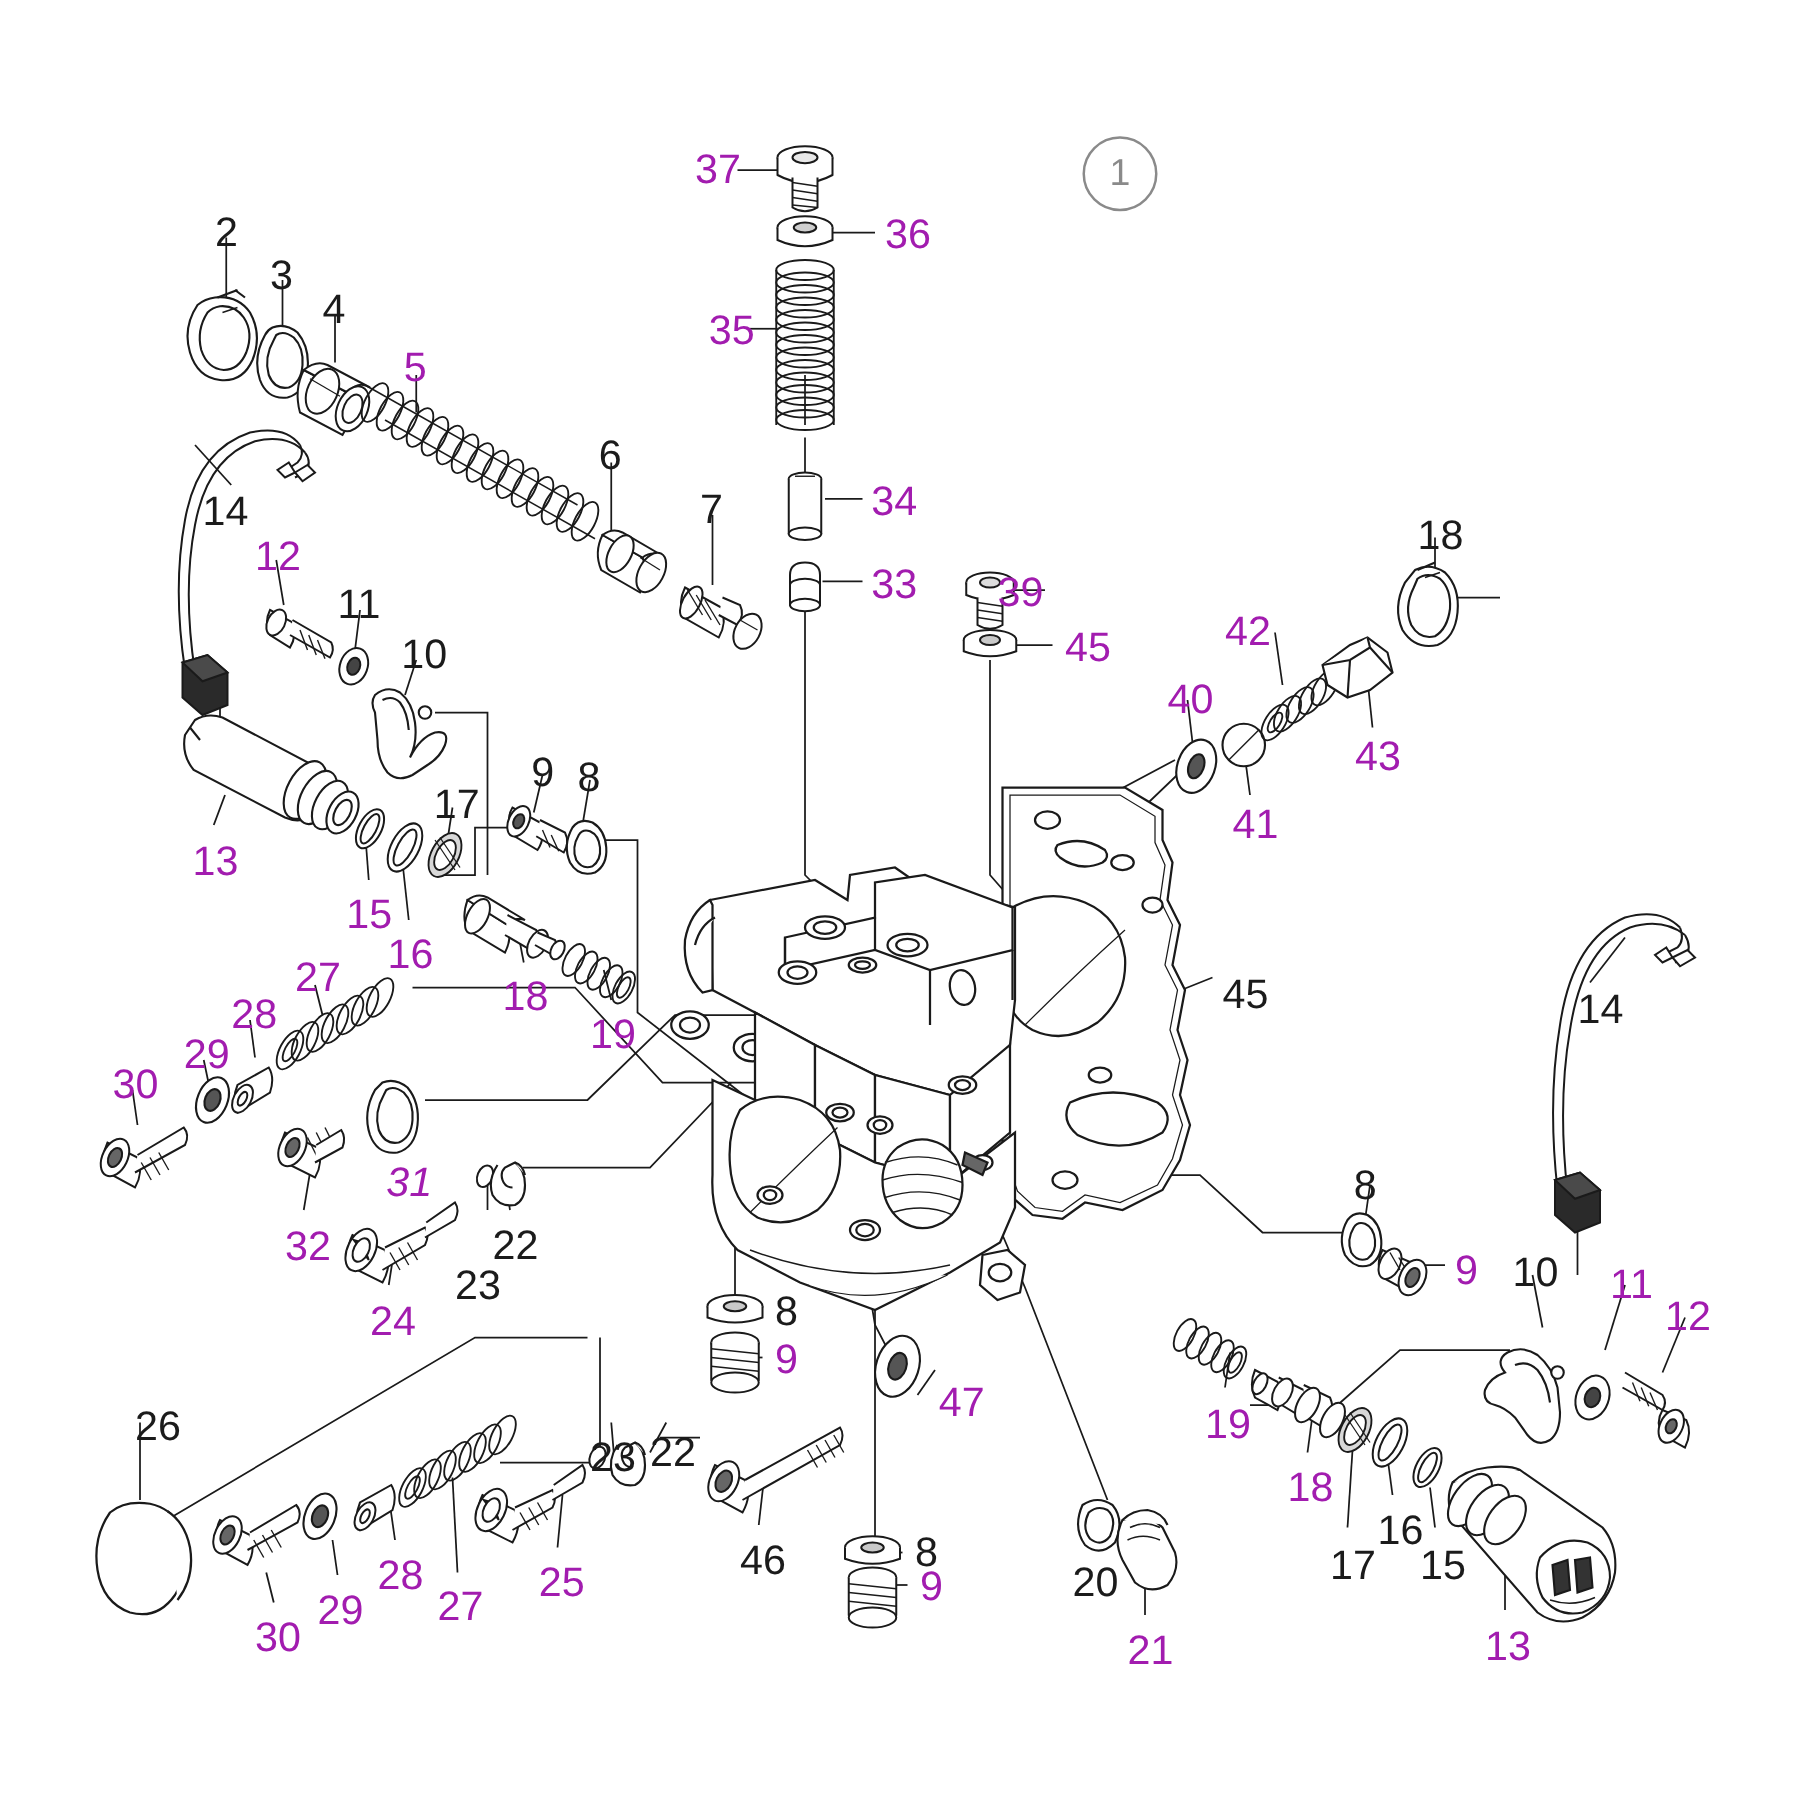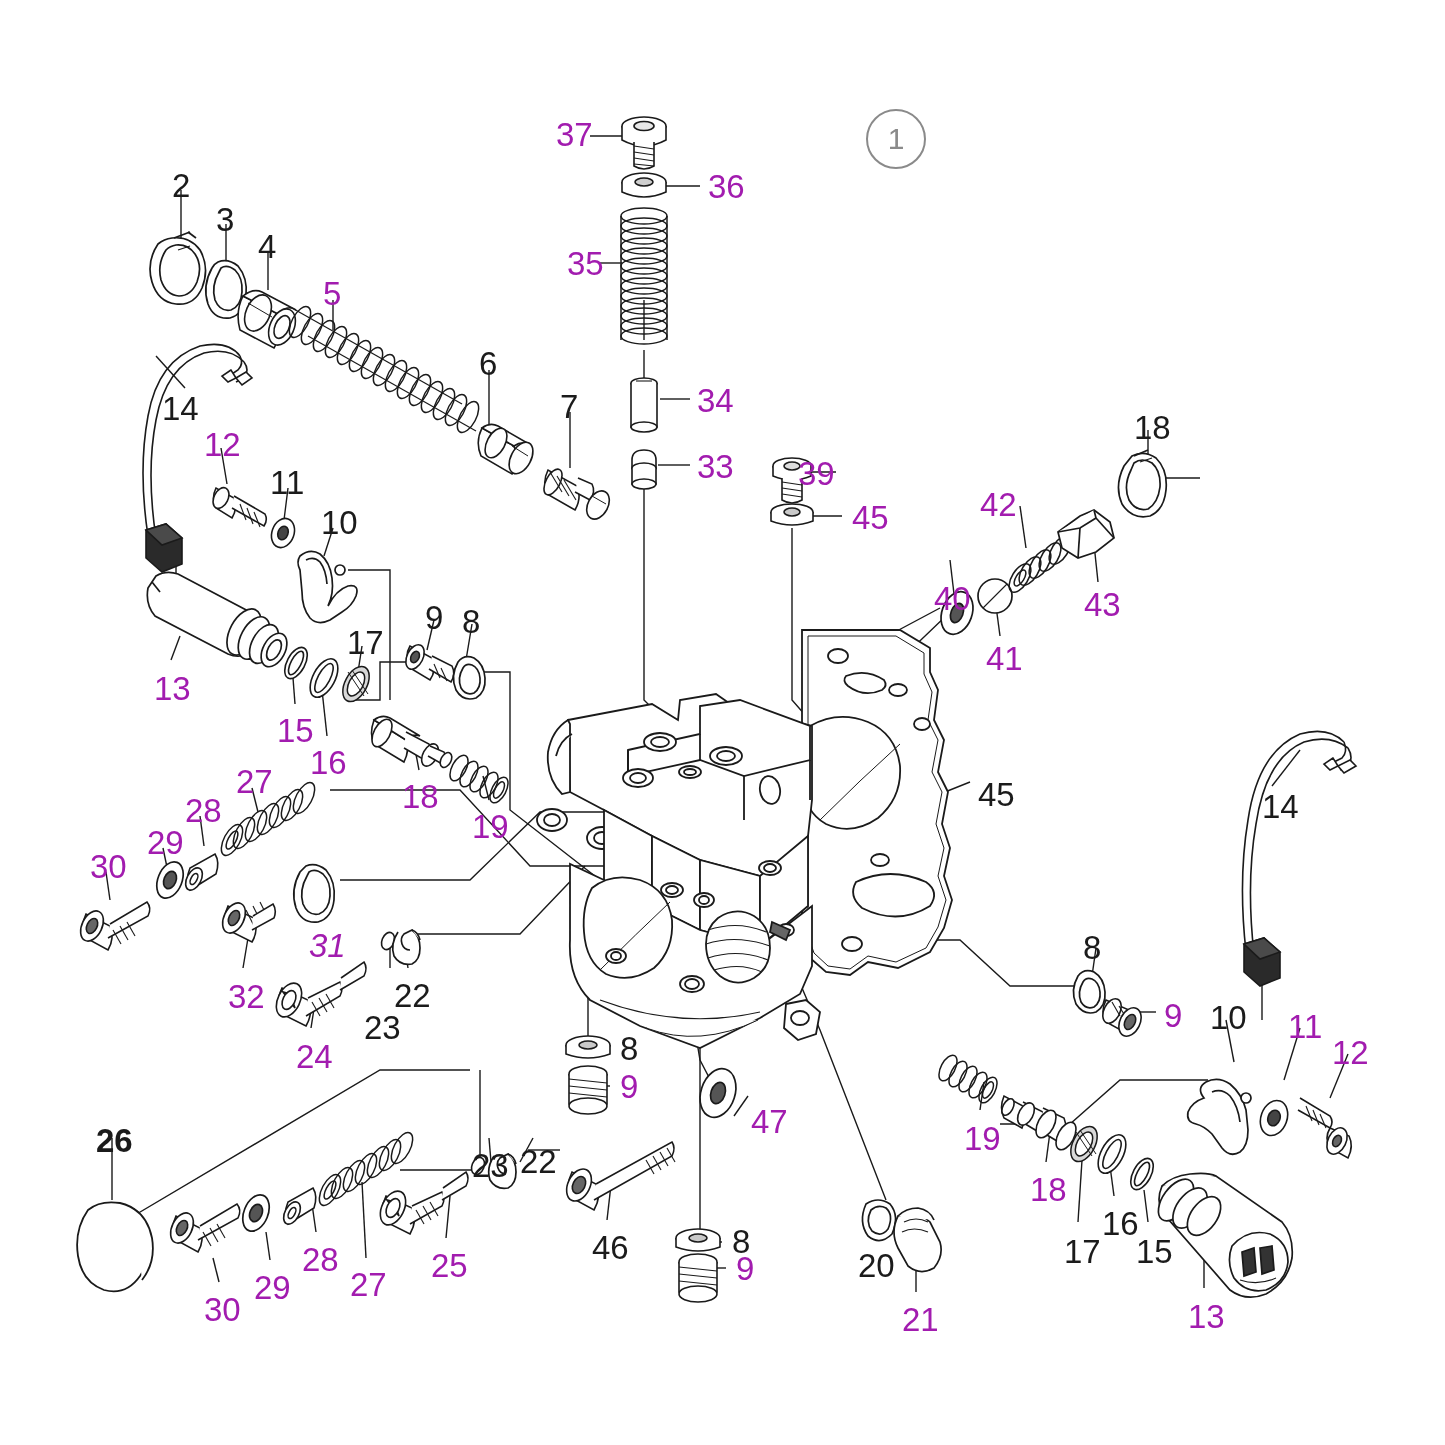--- a/index.html
+++ b/index.html
@@ -816,39 +816,39 @@
 <span class="lbl gray" style="left:402px;top:780px;">18</span>
 <span class="lbl gray" style="left:472px;top:810px;">19</span>
 <span class="lbl blk" style="left:858px;top:1249px;">20</span>
 <span class="lbl gray" style="left:902px;top:1303px;">21</span>
 <span class="lbl blk" style="left:394px;top:979px;">22</span>
 <span class="lbl blk" style="left:364px;top:1011px;">23</span>
 <span class="lbl blk" style="left:520px;top:1145px;">22</span>
 <span class="lbl blk" style="left:472px;top:1149px;">23</span>
 <span class="lbl gray" style="left:296px;top:1040px;">24</span>
 <span class="lbl gray" style="left:431px;top:1249px;">25</span>
-<span class="lbl blk" style="left:96px;top:1124px;font-weight:bold;">26</span>
+<span class="lbl blk" style="left:108px;top:1124px;">26</span>
 <span class="lbl gray" style="left:236px;top:765px;">27</span>
 <span class="lbl gray" style="left:185px;top:794px;">28</span>
 <span class="lbl gray" style="left:147px;top:826px;">29</span>
 <span class="lbl gray" style="left:90px;top:850px;">30</span>
 <span class="lbl gray" style="left:350px;top:1268px;">27</span>
 <span class="lbl gray" style="left:302px;top:1243px;">28</span>
 <span class="lbl gray" style="left:254px;top:1271px;">29</span>
 <span class="lbl gray" style="left:204px;top:1293px;">30</span>
 <span class="lbl gray" style="left:309px;top:929px;font-style:italic;">31</span>
 <span class="lbl gray" style="left:228px;top:980px;">32</span>
 <span class="lbl gray" style="left:697px;top:450px;">33</span>
 <span class="lbl gray" style="left:697px;top:384px;text-align:right;">34</span>
 <span class="lbl gray" style="left:567px;top:247px;">35</span>
 <span class="lbl gray" style="left:708px;top:170px;">36</span>
 <span class="lbl gray" style="left:556px;top:118px;">37</span>
 <span class="lbl gray" style="left:852px;top:501px;">45</span>
 <span class="lbl gray" style="left:798px;top:457px;">39</span>
-<span class="lbl gray" style="left:934px;top:542px;margin-top:40px;">40</span>
+<span class="lbl gray" style="left:934px;top:542px;">40</span>
 <span class="lbl gray" style="left:986px;top:642px;">41</span>
 <span class="lbl gray" style="left:980px;top:488px;">42</span>
 <span class="lbl gray" style="left:1084px;top:588px;">43</span>
 <span class="lbl blk" style="left:1134px;top:411px;">18</span>
 <span class="lbl blk" style="left:978px;top:778px;">45</span>
 <span class="lbl blk" style="left:592px;top:1231px;">46</span>
 <span class="lbl gray" style="left:751px;top:1105px;">47</span>
 <span class="lbl blk" style="left:620px;top:1032px;">8</span>
 <span class="lbl gray" style="left:620px;top:1070px;">9</span>
 <span class="lbl blk" style="left:732px;top:1225px;">8</span>

